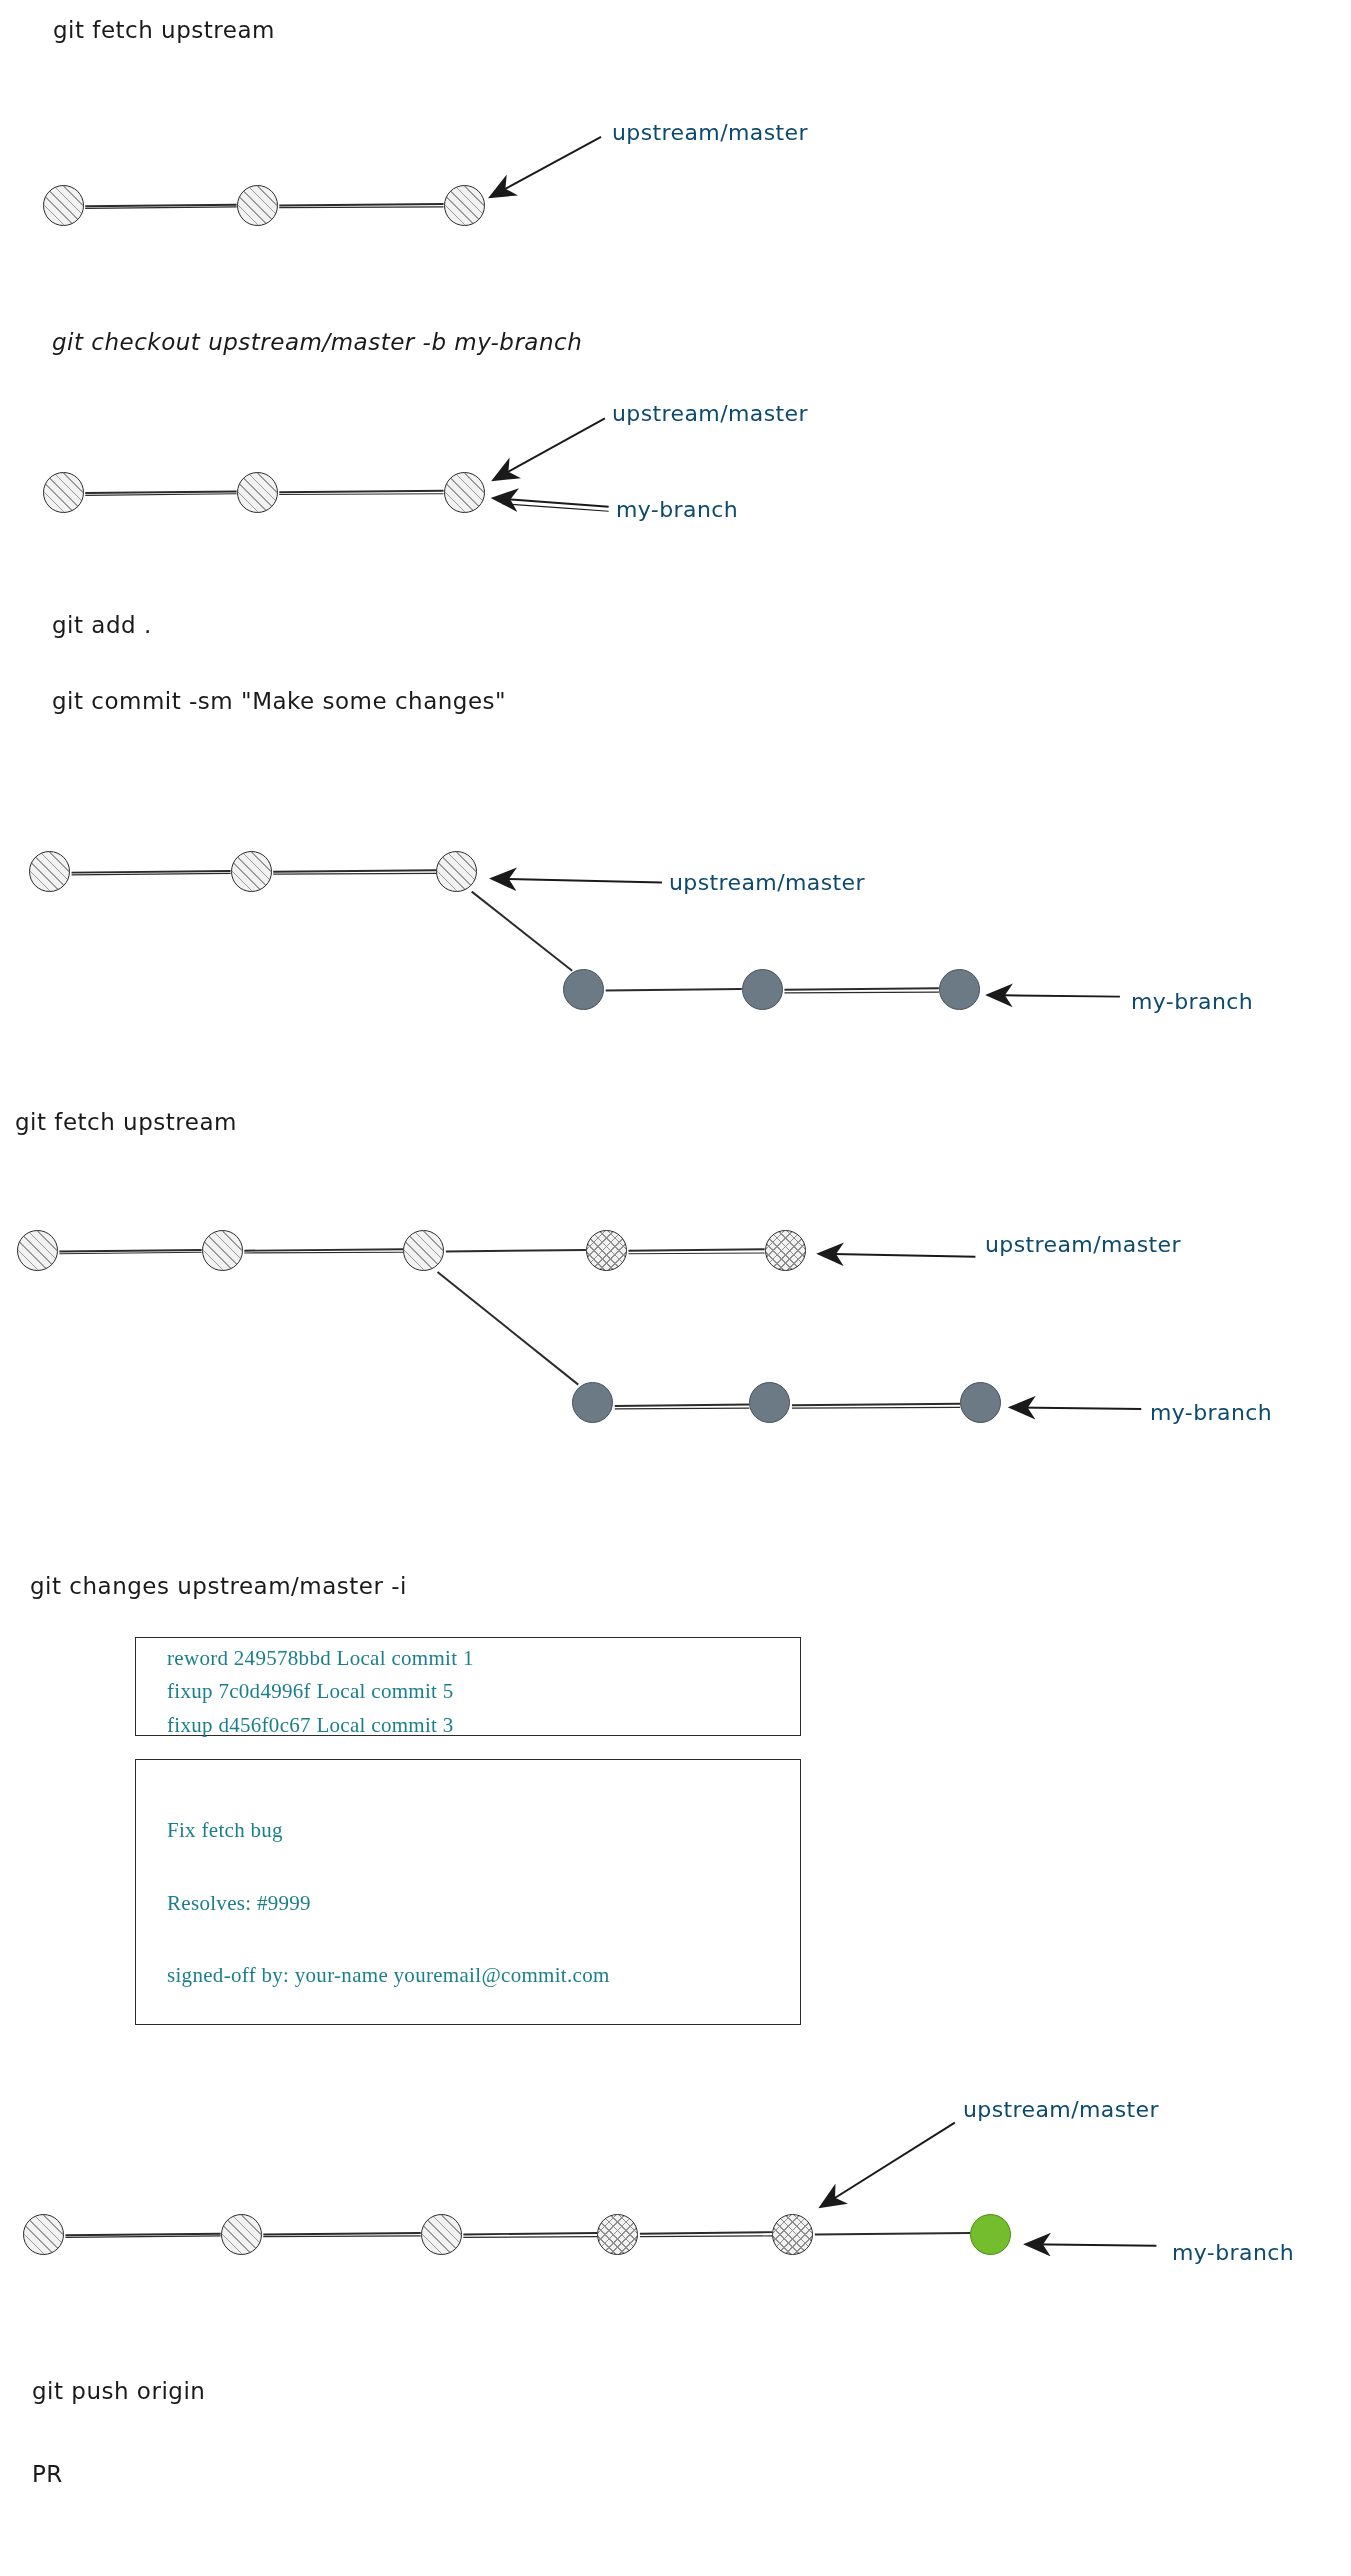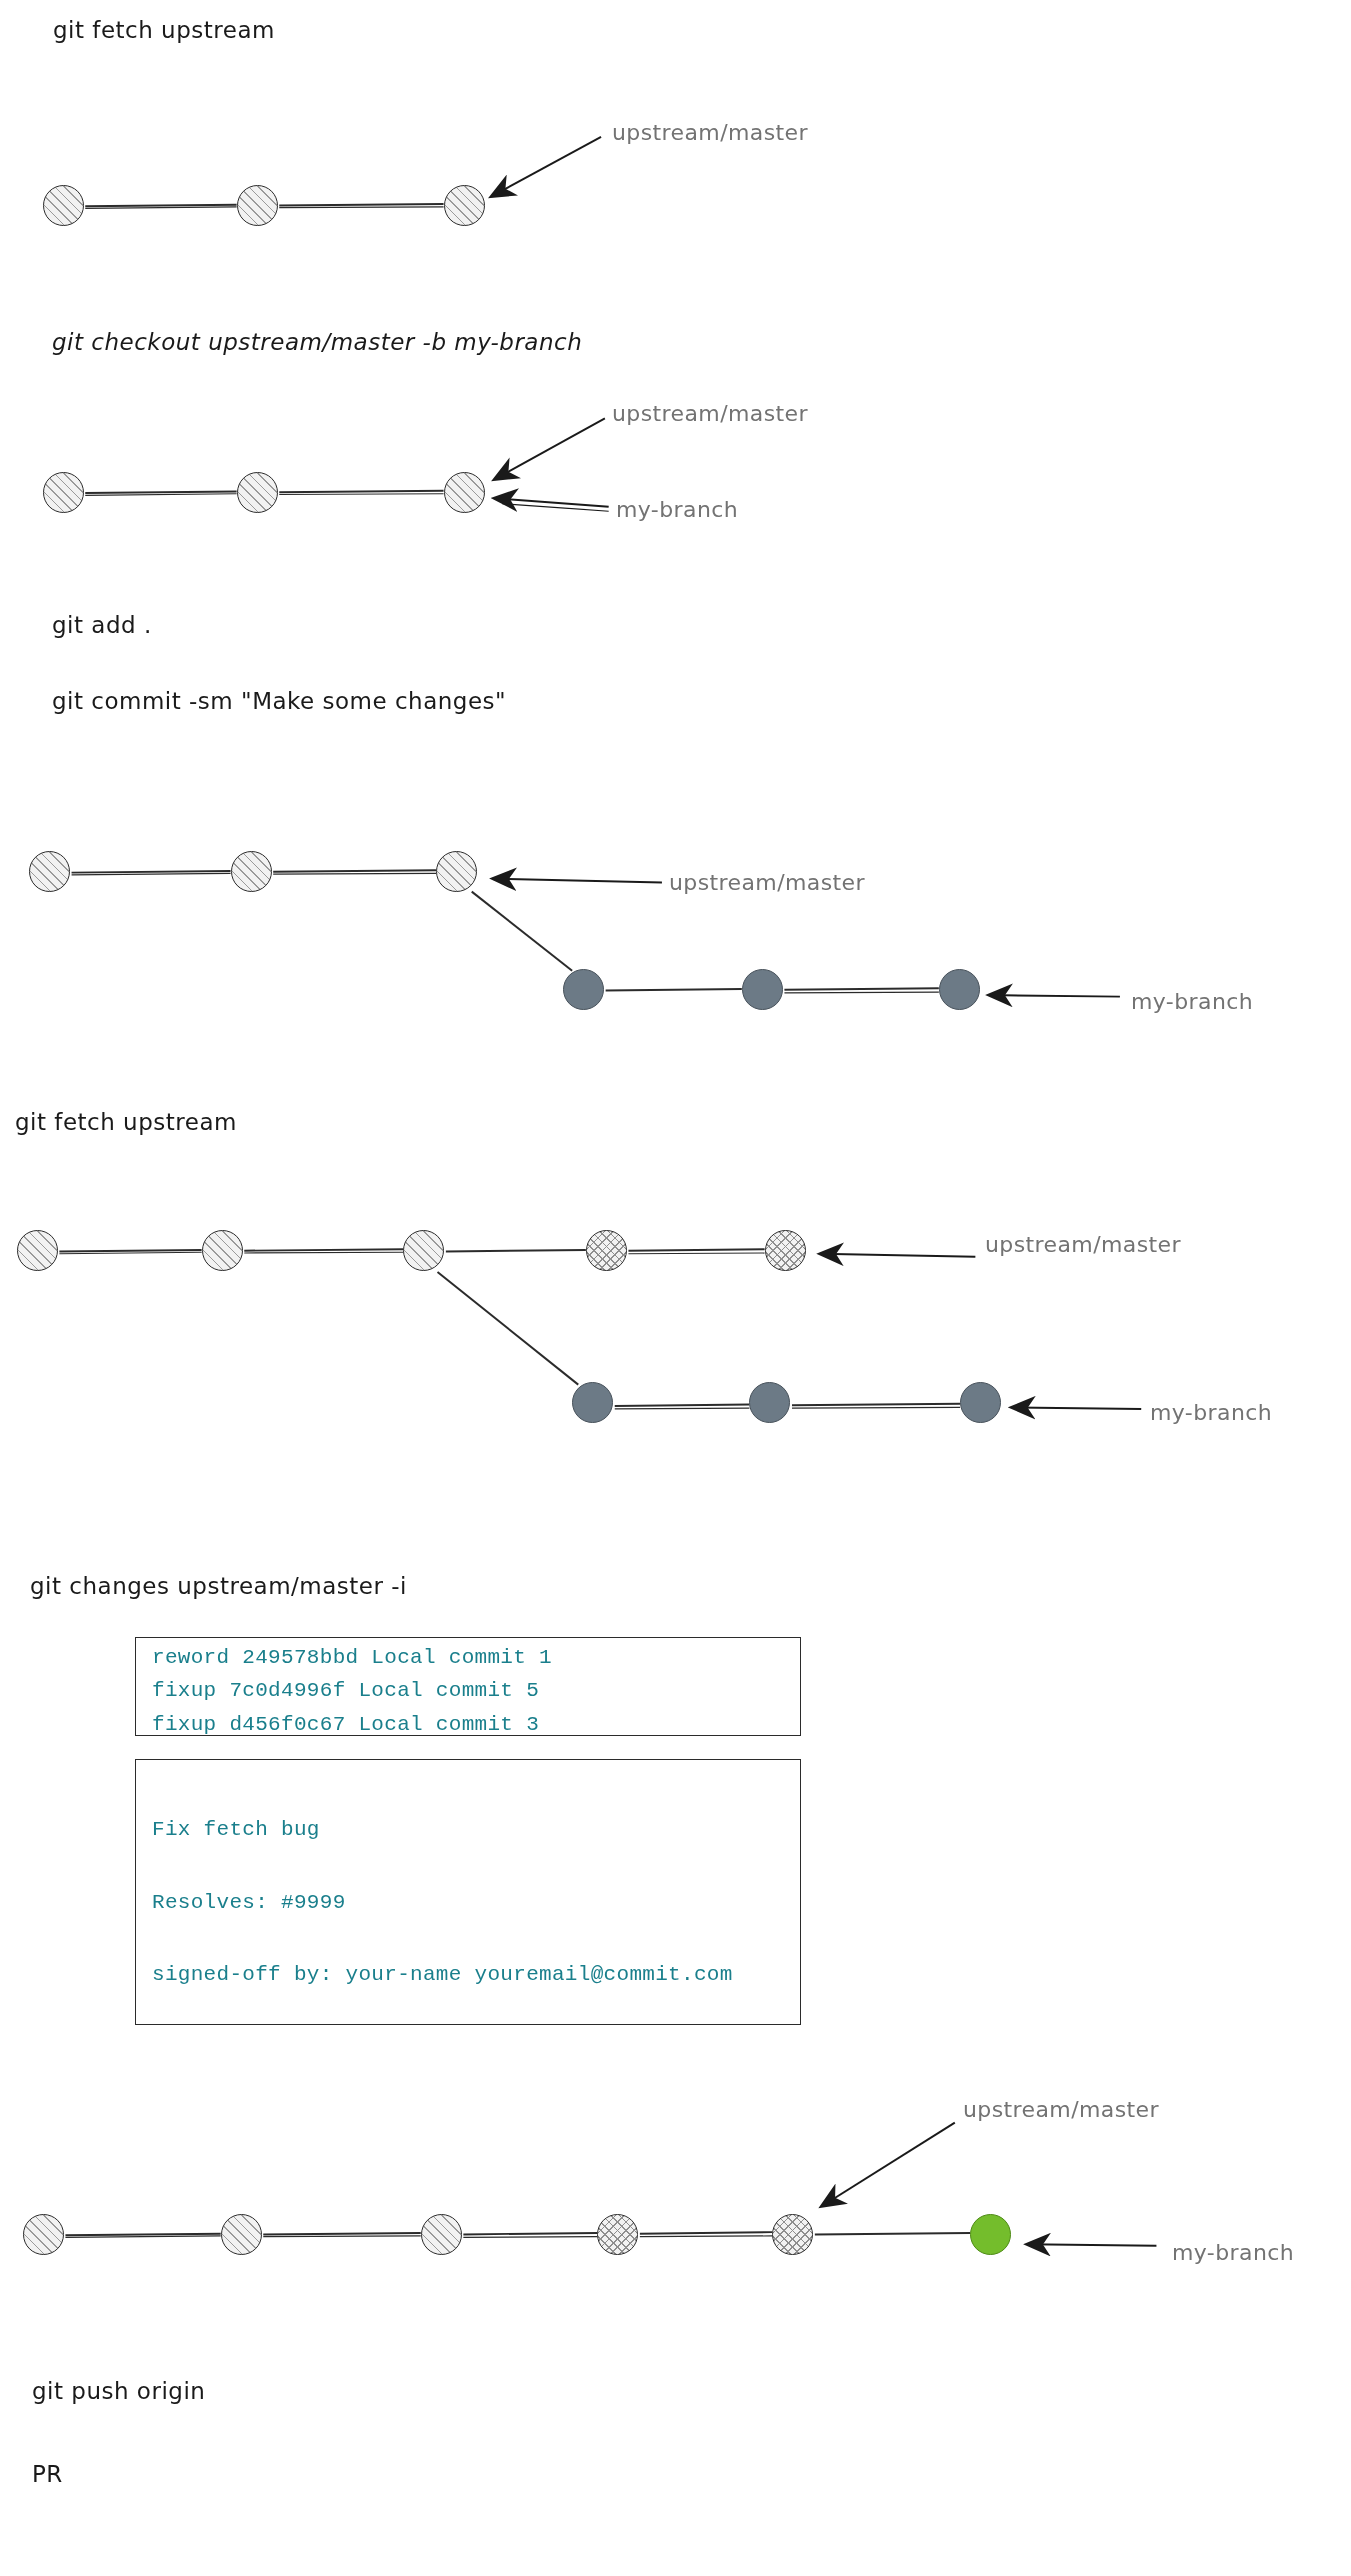--- a/index.html
+++ b/index.html
@@ -26,21 +26,21 @@
     font-family: "DejaVu Sans", sans-serif;
     font-size: 23px;
     color: #1a1a1a;
     white-space: nowrap;
     letter-spacing: 0.5px;
   }
   .lbl {
     position: absolute;
     font-family: "DejaVu Sans", sans-serif;
     font-size: 22px;
-    color: #737373;
+    color: #0c4a6e;
     white-space: nowrap;
     letter-spacing: 0.4px;
   }
   .node {
     position: absolute;
     width: 41px;
     height: 41px;
     border-radius: 50%;
     border: 1.9px solid #2b2b2b;
   }
@@ -63,25 +63,26 @@
     background-color: #74bd2c;
     border-color: #4e8a16;
   }
   .codebox {
     position: absolute;
     border: 1.9px solid #2b2b2b;
     background: #ffffff;
   }
   .codeline {
     position: absolute;
-    font-family: Liberation Mono, monospace;
+    font-family: Liberation Serif, serif;
     font-size: 21px;
     color: #1a7f8c;
     white-space: nowrap;
     letter-spacing: 0.3px;
+    margin-left: 15px;
   }
   svg.edges {
     position: absolute;
     left: 0; top: 0;
     width: 1352px;
     height: 2576px;
     pointer-events: none;
   }
 </style>
 </head>

